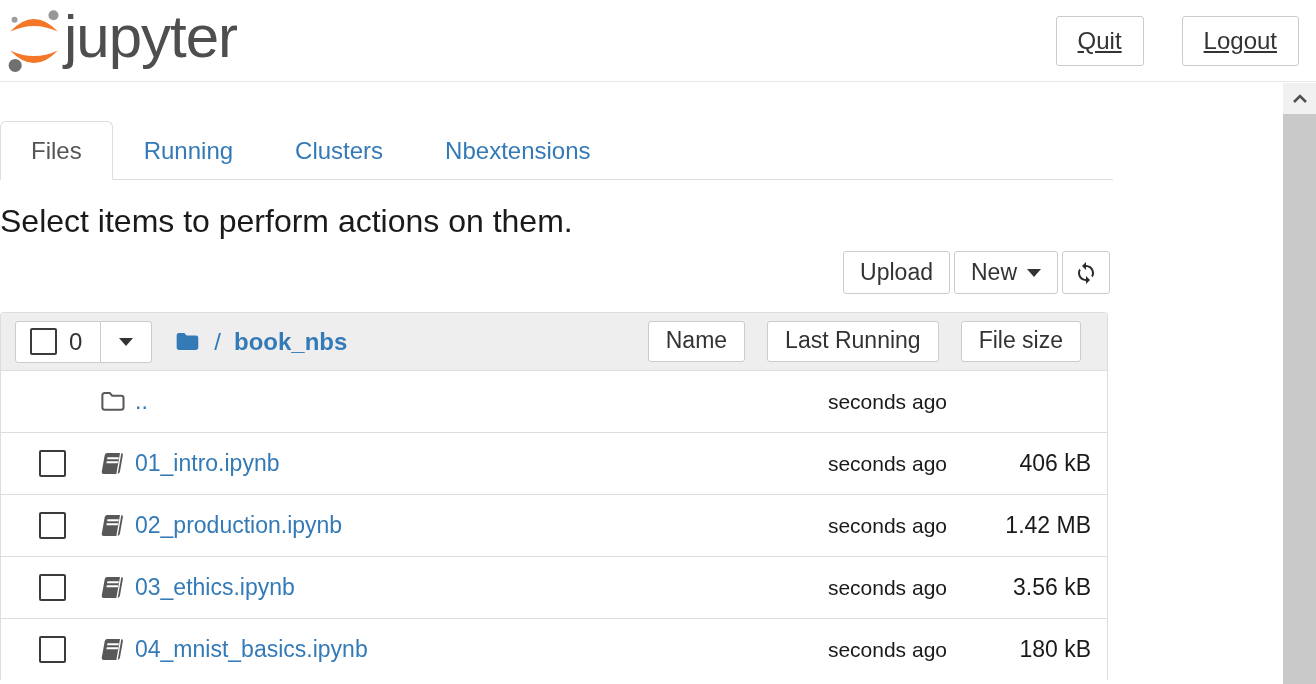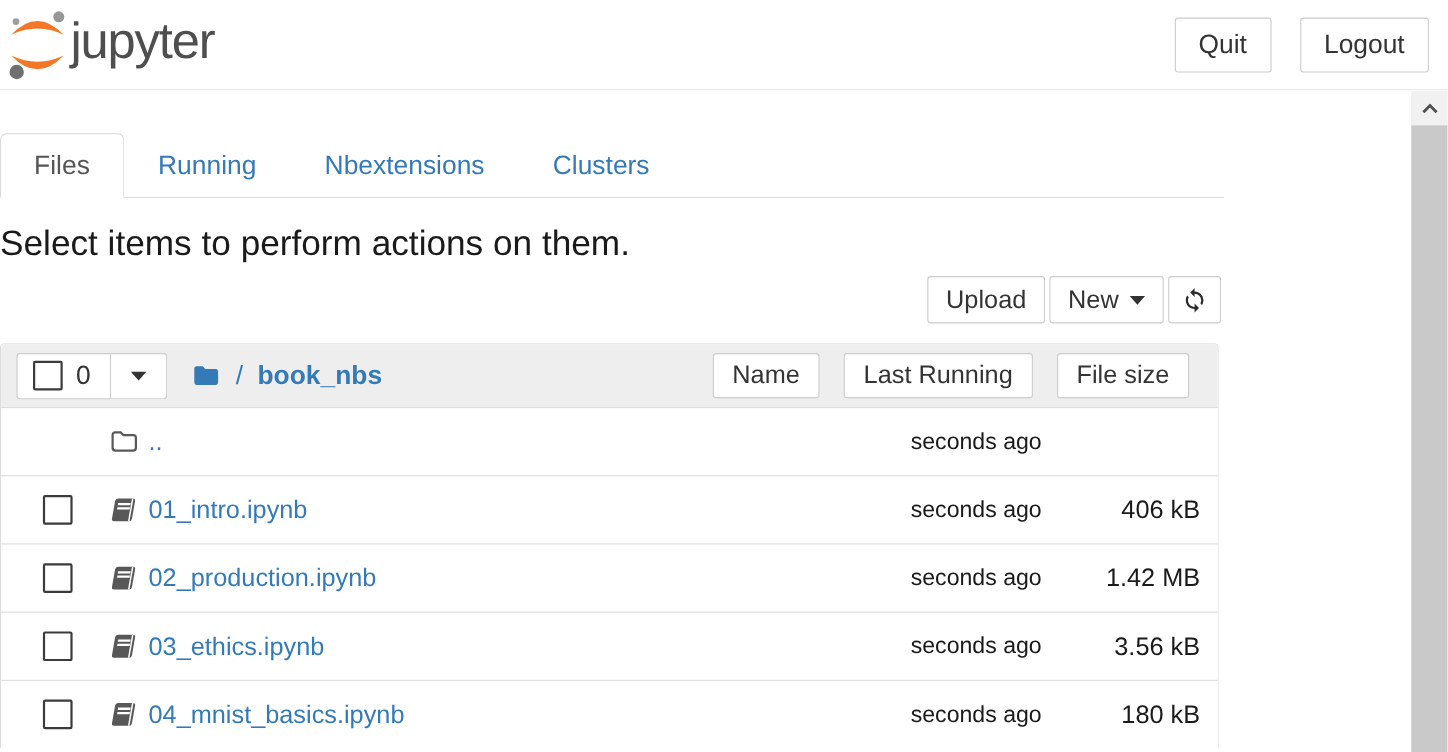--- a/index.html
+++ b/index.html
@@ -10,24 +10,24 @@
   }
 
   
   #header {
     height:82px; border-bottom:1px solid #e7e7e7;
     display:flex; align-items:center; padding:0 17px 0 6px;
   }
   .logo { display:flex; align-items:center; cursor:pointer; }
   .logo-mark { width:56px; height:64px; }
   .logo-word {
-    font-size:46px; color:#4e4e4e; letter-spacing:-1px; margin-left:2px;
+    font-size:60px; color:#4e4e4e; letter-spacing:-1px; margin-left:2px;
     position:relative; top:-4px;
   }
-  .header-buttons { margin-left:auto; display:flex; gap:26px; }
+  .header-buttons { margin-left:auto; display:flex; gap:38px;text-decoration:underline; }
   .btn { background:#fff; border:1px solid #ccc; border-radius:3px; color:#333; cursor:pointer; }
   .btn-hdr { font-size:24px; padding:10px 21px; }
 
   
   #site { position:absolute; top:83px; left:0; width:1113px; bottom:0; overflow:hidden; background:#fff; }
 
   
   #scrollbar { position:absolute; top:83px; right:0; width:33px; bottom:0; background:#f1f1f1; }
   #scrollbar .sb-btn { height:31px; width:33px; background:#f1f1f1; display:flex; align-items:center; justify-content:center; }
   #scrollbar .sb-thumb { position:absolute; top:31px; bottom:0; left:0; right:0; background:#c9c9c9; }
@@ -96,22 +96,22 @@
     <button class="btn btn-hdr">Quit</button>
     <button class="btn btn-hdr">Logout</button>
   </div>
 </div>
 
 <div id="site">
 
   <div class="tabs">
     <div class="tab active">Files</div>
     <div class="tab">Running</div>
+    <div class="tab">Clusters</div>
     <div class="tab">Nbextensions</div>
-    <div class="tab">Clusters</div>
   </div>
 
   <div class="instructions">Select items to perform actions on them.</div>
 
   <div class="toolbar-buttons">
     <button class="btn btn-tb">
       <span>Upload</span>
     </button>
     <button class="btn btn-tb">
       <span>New</span>

